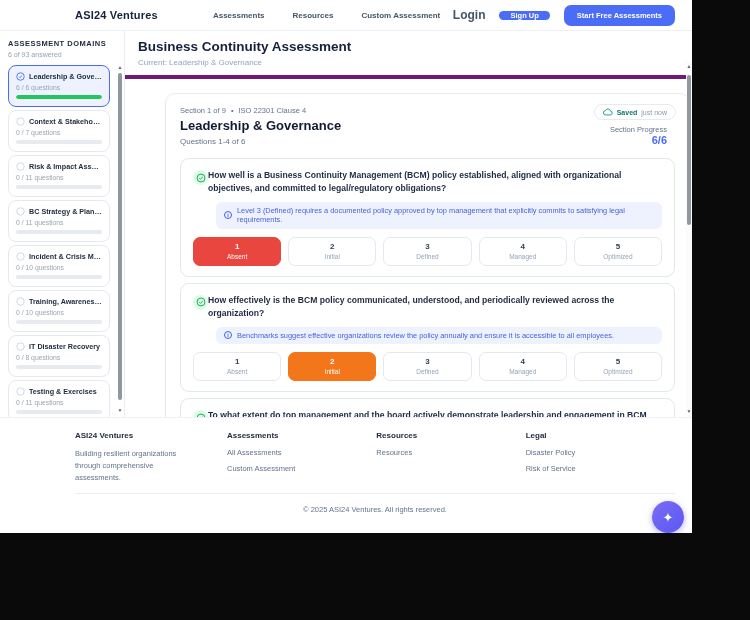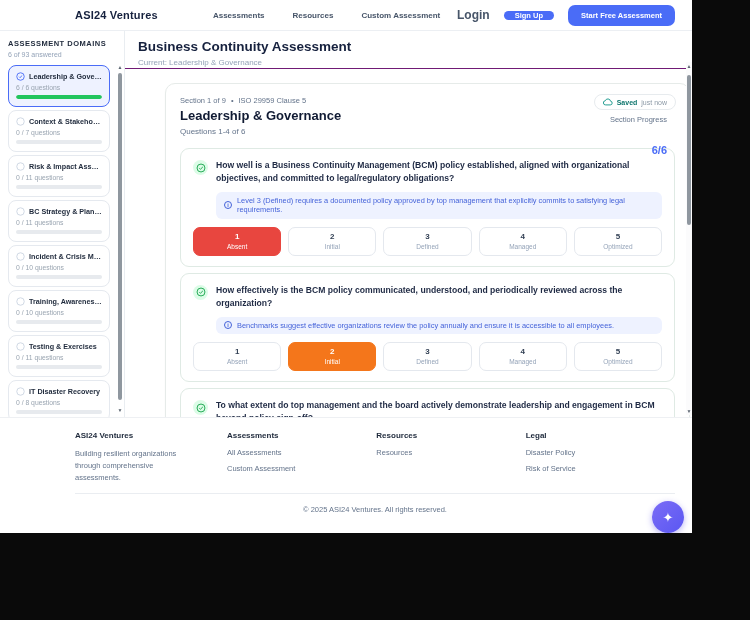--- a/index.html
+++ b/index.html
@@ -38,39 +38,39 @@
 
   
   .side-scroll { position:absolute; right:1px; top:33px; bottom:4px; width:6px; }
   .side-scroll .arr { position:absolute; left:0; width:100%; text-align:center; font-size:5px; color:#5b6570; line-height:6px; }
   .side-scroll .arr.up { top:0; } .side-scroll .arr.down { bottom:0; }
   .side-scroll .thumb { position:absolute; top:9px; left:1px; width:4px; height:calc(100% - 22px);
                         background:#8f979f; border-radius:2px; }
 
   
   .main { position:absolute; top:31px; left:125px; width:619px; height:386px; background:#fff; overflow:hidden; }
-  .page-head { padding:8px 0 1px 13px; border-bottom:1px solid #701a75; }
+  .page-head { padding:8px 0 8px 13px; border-bottom:4px solid #701a75; }
   .page-title { font-size:13.5px; font-weight:700; color:#16213e; }
   .page-sub { font-size:8px; color:#94a3b8; margin-top:4px; }
 
   .card { position:relative; margin:14px 54px 0 40px; background:#fff; border:1px solid #e6ebe9;
           border-radius:10px; padding:12px 14px; box-shadow:0 1px 2px rgba(15,23,42,.03); }
   .saved-pill { position:absolute; top:10px; right:13px; display:flex; align-items:center; gap:4px;
                 border:1px solid #e7ebee; border-radius:10px; padding:3px 8px; background:#fff; }
   .saved-label { font-size:7px; font-weight:700; color:#0f766e; }
   .saved-time { font-size:7px; color:#8b98a5; }
   .sec-meta { font-size:7.5px; color:#64748b; display:flex; gap:5px; align-items:center; }
   .sec-title { font-size:13px; font-weight:700; color:#101a33; margin-top:3px; }
   .sec-range { font-size:8px; color:#64748b; margin-top:4px; margin-bottom:12px; }
   .sec-progress { position:absolute; top:31px; right:22px; text-align:right; }
   .sp-label { font-size:7.5px; color:#64748b; }
-  .sp-value { font-size:11px; font-weight:700; color:#4a6cf7; margin-top:20px; }
+  .sp-value { font-size:11px; font-weight:700; color:#4a6cf7; margin-top:0; }
 
   .q-card { border:1px solid #dfeae4; border-radius:9px; padding:10px 12px; margin-bottom:6px; background:#fff; }
-  .q-head { display:flex; gap:8px; margin-bottom:6px; }
+  .q-head { display:flex; gap:0; margin-bottom:6px; }
   .q-check { width:15px; height:15px; border-radius:50%; background:#dcfce7; flex:0 0 auto;
              display:flex; align-items:center; justify-content:center; margin-top:1px; }
   .q-text { font-size:8.6px; font-weight:700; color:#1f2a44; line-height:1.55; }
   .hint { margin:0 0 8px 23px; background:#eef2ff; border-radius:6px; padding:4px 8px;
           display:flex; align-items:center; gap:5px; color:#4462d9; }
   .hint-i { width:8px; height:8px; border:1px solid #4462d9; border-radius:50%; font-size:5.5px;
             display:flex; align-items:center; justify-content:center; font-weight:700; flex:0 0 auto; font-style:normal; }
   .hint-text { font-size:7.4px; line-height:1.3; }
   .rates { display:flex; gap:7px; }
   .rate { flex:1; background:#fff; border:1px solid #e4e8ee; border-radius:7px; padding:4px 0 5px;
@@ -113,21 +113,21 @@
   <header class="nav">
     <div class="brand">ASI24 Ventures</div>
     <nav class="nav-links">
       <a href="#">Assessments</a>
       <a href="#">Resources</a>
       <a href="#">Custom Assessment</a>
     </nav>
     <div class="nav-right">
       <a href="#" class="login-link">Login</a>
       <button class="btn-blue">Sign Up</button>
-      <button class="btn-blue btn-start">Start Free Assessment</button>
+      <button class="btn-blue btn-start">Start Free Assessments</button>
     </div>
   </header>
 
   <aside class="sidebar">
     <div class="sb-title">ASSESSMENT DOMAINS</div>
     <div class="sb-sub">6 of 93 answered</div>
 
     <div class="dom-item selected">
       <div class="dom-head">
         <svg class="circ-icon" viewBox="0 0 24 24" fill="none" stroke="#4a6cf7" stroke-width="2.4">
@@ -205,36 +205,36 @@
       <div class="bar-track">
           <div class="bar-fill"></div>
         </div>
     </div>
 
     <div class="dom-item">
       <div class="dom-head">
         <svg class="circ-icon" viewBox="0 0 24 24" fill="none" stroke="#cbd5e1" stroke-width="2.4">
             <circle cx="12" cy="12" r="10"></circle>
           </svg>
+        <span class="dom-label">IT Disaster Recovery</span>
+      </div>
+      <div class="dom-count">0 / 8 questions</div>
+      <div class="bar-track">
+          <div class="bar-fill"></div>
+        </div>
+    </div>
+
+    <div class="dom-item">
+      <div class="dom-head">
+        <svg class="circ-icon" viewBox="0 0 24 24" fill="none" stroke="#cbd5e1" stroke-width="2.4">
+            <circle cx="12" cy="12" r="10"></circle>
+          </svg>
         <span class="dom-label">Testing &amp; Exercises</span>
       </div>
       <div class="dom-count">0 / 11 questions</div>
-      <div class="bar-track">
-          <div class="bar-fill"></div>
-        </div>
-    </div>
-
-    <div class="dom-item">
-      <div class="dom-head">
-        <svg class="circ-icon" viewBox="0 0 24 24" fill="none" stroke="#cbd5e1" stroke-width="2.4">
-            <circle cx="12" cy="12" r="10"></circle>
-          </svg>
-        <span class="dom-label">IT Disaster Recovery</span>
-      </div>
-      <div class="dom-count">0 / 8 questions</div>
       <div class="bar-track">
           <div class="bar-fill"></div>
         </div>
     </div>
 
     <div class="side-scroll">
       <div class="arr up">▲</div>
       <div class="thumb"></div>
       <div class="arr down">▼</div>
     </div>
@@ -251,21 +251,21 @@
         <svg width="10" height="8" viewBox="0 0 24 18" fill="none" stroke="#0f9488" stroke-width="2.2">
             <path d="M6.5 16h11a4.5 4.5 0 0 0 .6-8.96A6.5 6.5 0 0 0 5.6 5.9 5 5 0 0 0 6.5 16z"></path>
           </svg>
         <span class="saved-label">Saved</span>
         <span class="saved-time">just now</span>
       </div>
 
       <div class="sec-meta">
         <span>Section 1 of 9</span>
         <span>•</span>
-        <span>ISO 29959 Clause 5</span>
+        <span>ISO 22301 Clause 4</span>
       </div>
       <div class="sec-title">Leadership &amp; Governance</div>
       <div class="sec-range">Questions 1-4 of 6</div>
 
       <div class="sec-progress">
         <div class="sp-label">Section Progress</div>
         <div class="sp-value">6/6</div>
       </div>
 
       <div class="q-card">

